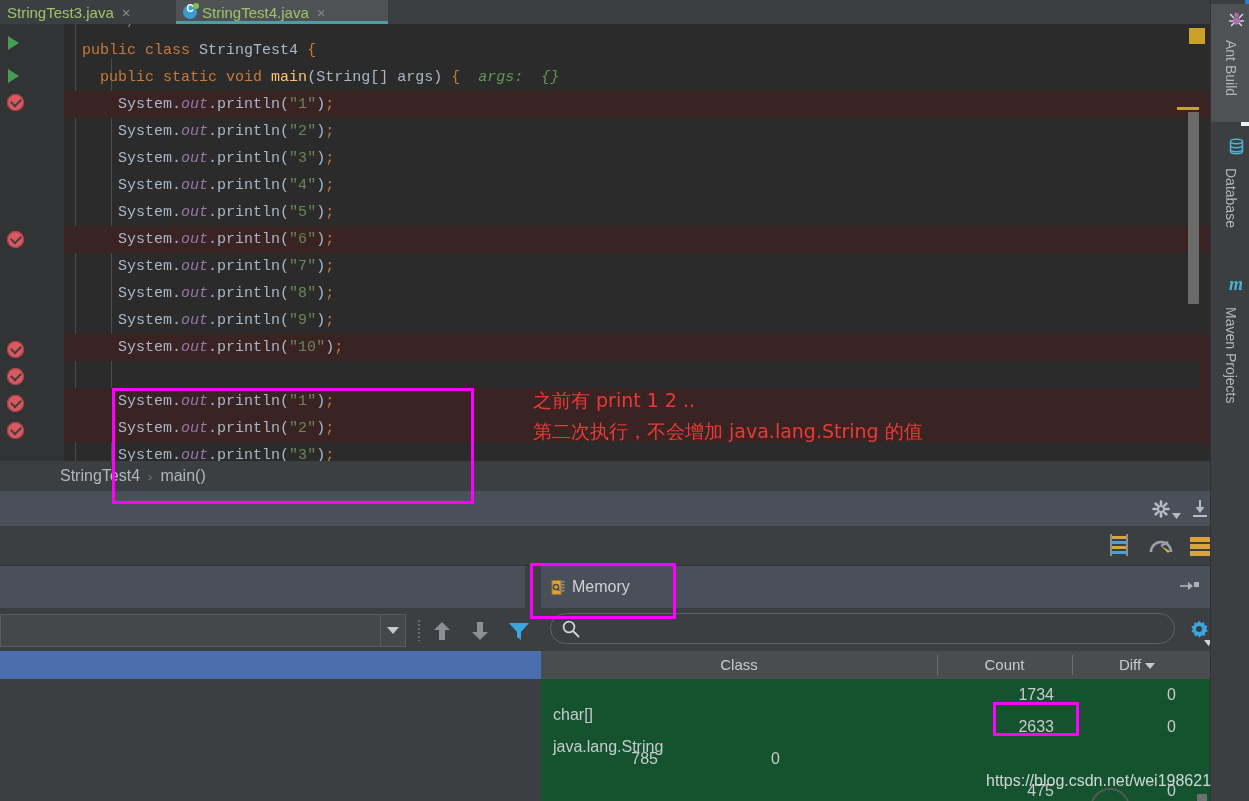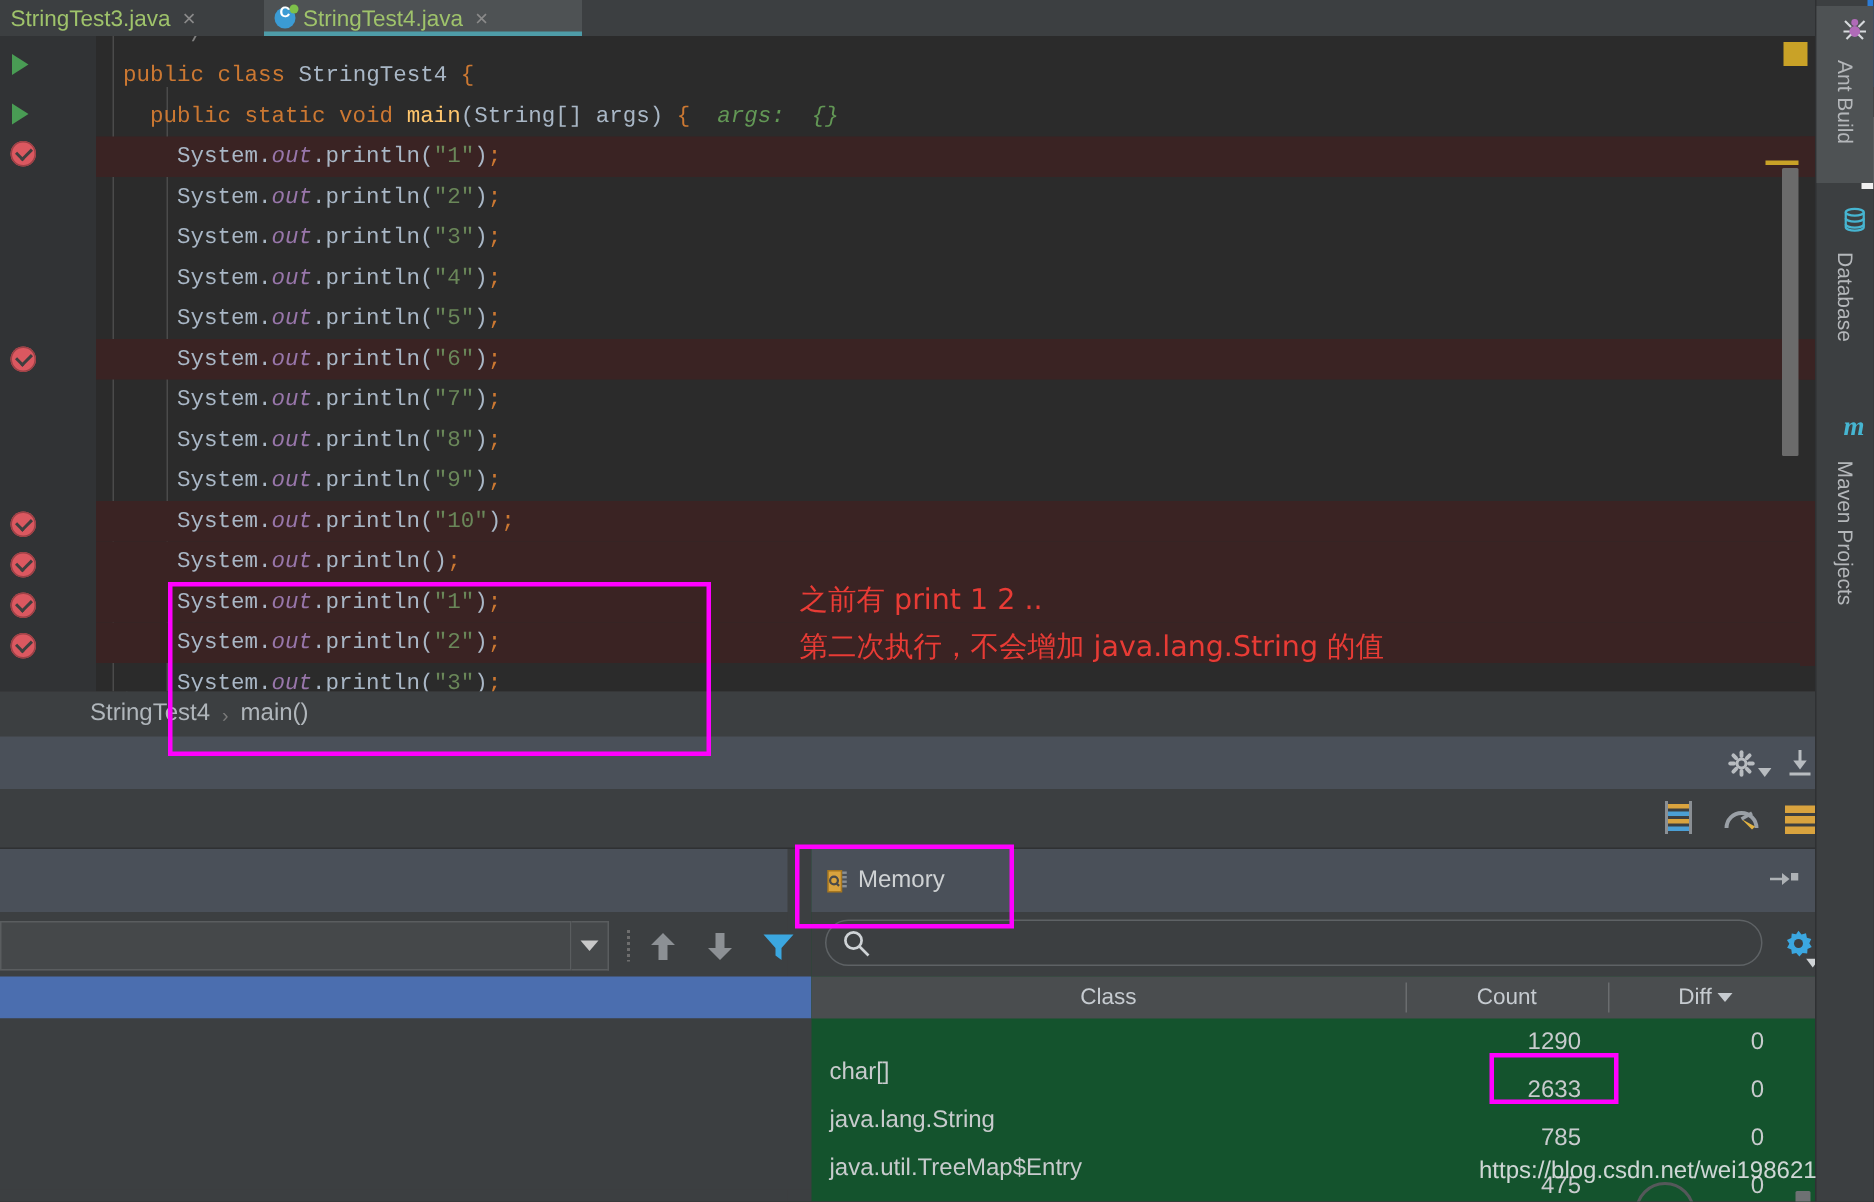--- a/index.html
+++ b/index.html
@@ -356,21 +356,20 @@
       <div class="cline hl" style="top:202px"><span class="ind">      </span><span class="cls">System.</span><span class="fld">out</span><span class="cls">.</span><span class="cls">println</span><span class="cls">(</span><span class="str">"</span><span class="str">6</span><span class="str">"</span><span class="cls">)</span><span class="punct">;</span></div>
 
       <div class="cline" style="top:229px"><span class="ind">      </span><span class="cls">System.</span><span class="fld">out</span><span class="cls">.</span><span class="cls">println</span><span class="cls">(</span><span class="str">"</span><span class="str">7</span><span class="str">"</span><span class="cls">)</span><span class="punct">;</span></div>
 
       <div class="cline" style="top:256px"><span class="ind">      </span><span class="cls">System.</span><span class="fld">out</span><span class="cls">.</span><span class="cls">println</span><span class="cls">(</span><span class="str">"</span><span class="str">8</span><span class="str">"</span><span class="cls">)</span><span class="punct">;</span></div>
 
       <div class="cline" style="top:283px"><span class="ind">      </span><span class="cls">System.</span><span class="fld">out</span><span class="cls">.</span><span class="cls">println</span><span class="cls">(</span><span class="str">"</span><span class="str">9</span><span class="str">"</span><span class="cls">)</span><span class="punct">;</span></div>
 
       <div class="cline hl" style="top:310px"><span class="ind">      </span><span class="cls">System.</span><span class="fld">out</span><span class="cls">.</span><span class="cls">println</span><span class="cls">(</span><span class="str">"</span><span class="str">10</span><span class="str">"</span><span class="cls">)</span><span class="punct">;</span></div>
 
-      <div class="cline hl" style="top:337px"><span class="ind">      </span><span class="cls">System.</span><span class="fld">out</span><span class="cls">.</span><span class="cls">println</span><span class="cls">()</span><span class="punct">;</span></div>
 
       <div class="cline hl" style="top:364px"><span class="ind">      </span><span class="cls">System.</span><span class="fld">out</span><span class="cls">.</span><span class="cls">println</span><span class="cls">(</span><span class="str">"</span><span class="str">1</span><span class="str">"</span><span class="cls">)</span><span class="punct">;</span></div>
 
       <div class="cline hl" style="top:391px"><span class="ind">      </span><span class="cls">System.</span><span class="fld">out</span><span class="cls">.</span><span class="cls">println</span><span class="cls">(</span><span class="str">"</span><span class="str">2</span><span class="str">"</span><span class="cls">)</span><span class="punct">;</span></div>
 
       <div class="cline" style="top:418px"><span class="ind">      </span><span class="cls">System.</span><span class="fld">out</span><span class="cls">.</span><span class="cls">println</span><span class="cls">(</span><span class="str">"</span><span class="str">3</span><span class="str">"</span><span class="cls">)</span><span class="punct">;</span></div>
 
       <div class="err-band" style="top:67px;height:27px"></div>
       <div class="err-band" style="top:202px;height:27px"></div>
       <div class="err-band" style="top:310px;height:110px"></div>
@@ -526,30 +525,29 @@
       <div class="th cclass">Class</div>
       <div class="th ccount">Count</div>
       <div class="th cdiff">
         <span>Diff</span><span class="sortcaret"></span>
       </div>
     </div>
 
     <div class="tbl-body">
       <div class="trow">
         <div class="td-class">char[]</div>
-        <div class="td-count">1290</div>
+        <div class="td-count">1734</div>
         <div class="td-diff">0</div>
       </div>
       <div class="trow">
         <div class="td-class">java.lang.String</div>
         <div class="td-count">2633</div>
         <div class="td-diff">0</div>
       </div>
       <div class="trow">
-        <div class="td-class">java.util.TreeMap$Entry</div>
         <div class="td-count">785</div>
         <div class="td-diff">0</div>
       </div>
       <div class="trow">
         <div class="td-class">blog.lang.Object[]</div>
         <div class="td-count">475</div>
         <div class="td-diff">0</div>
       </div>
       <div class="mem-scroll"></div>
     </div>

